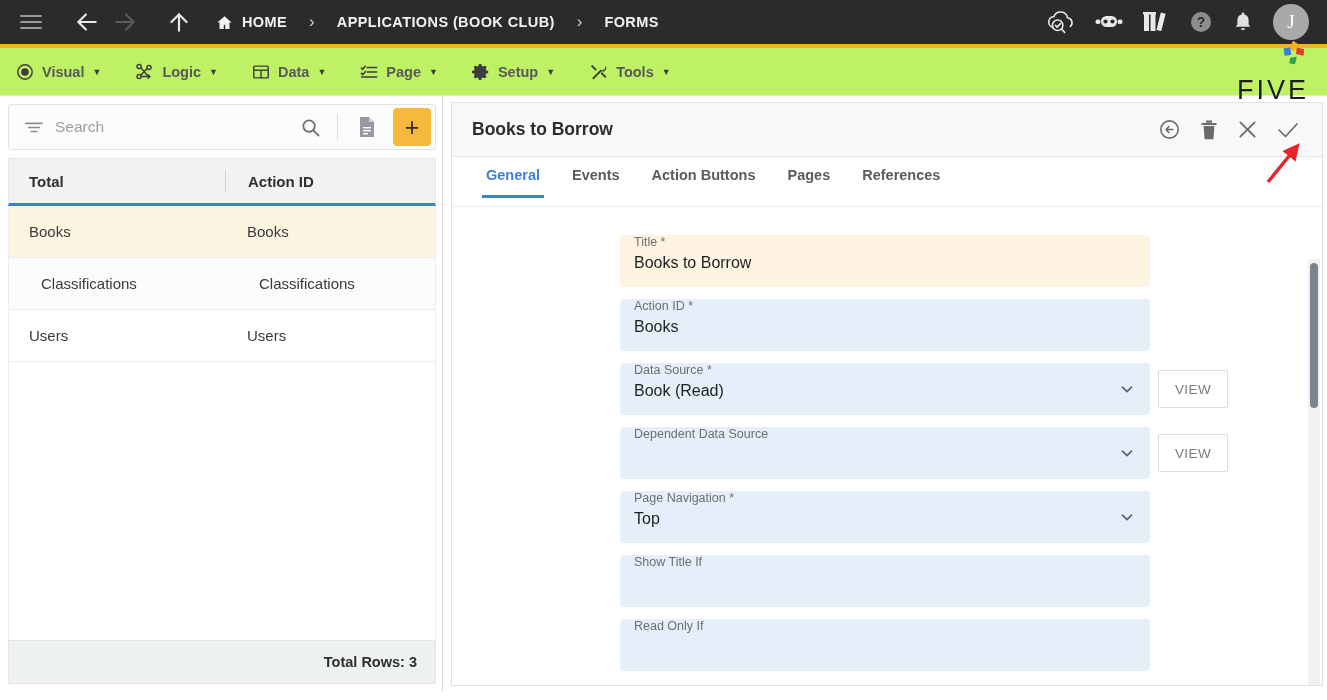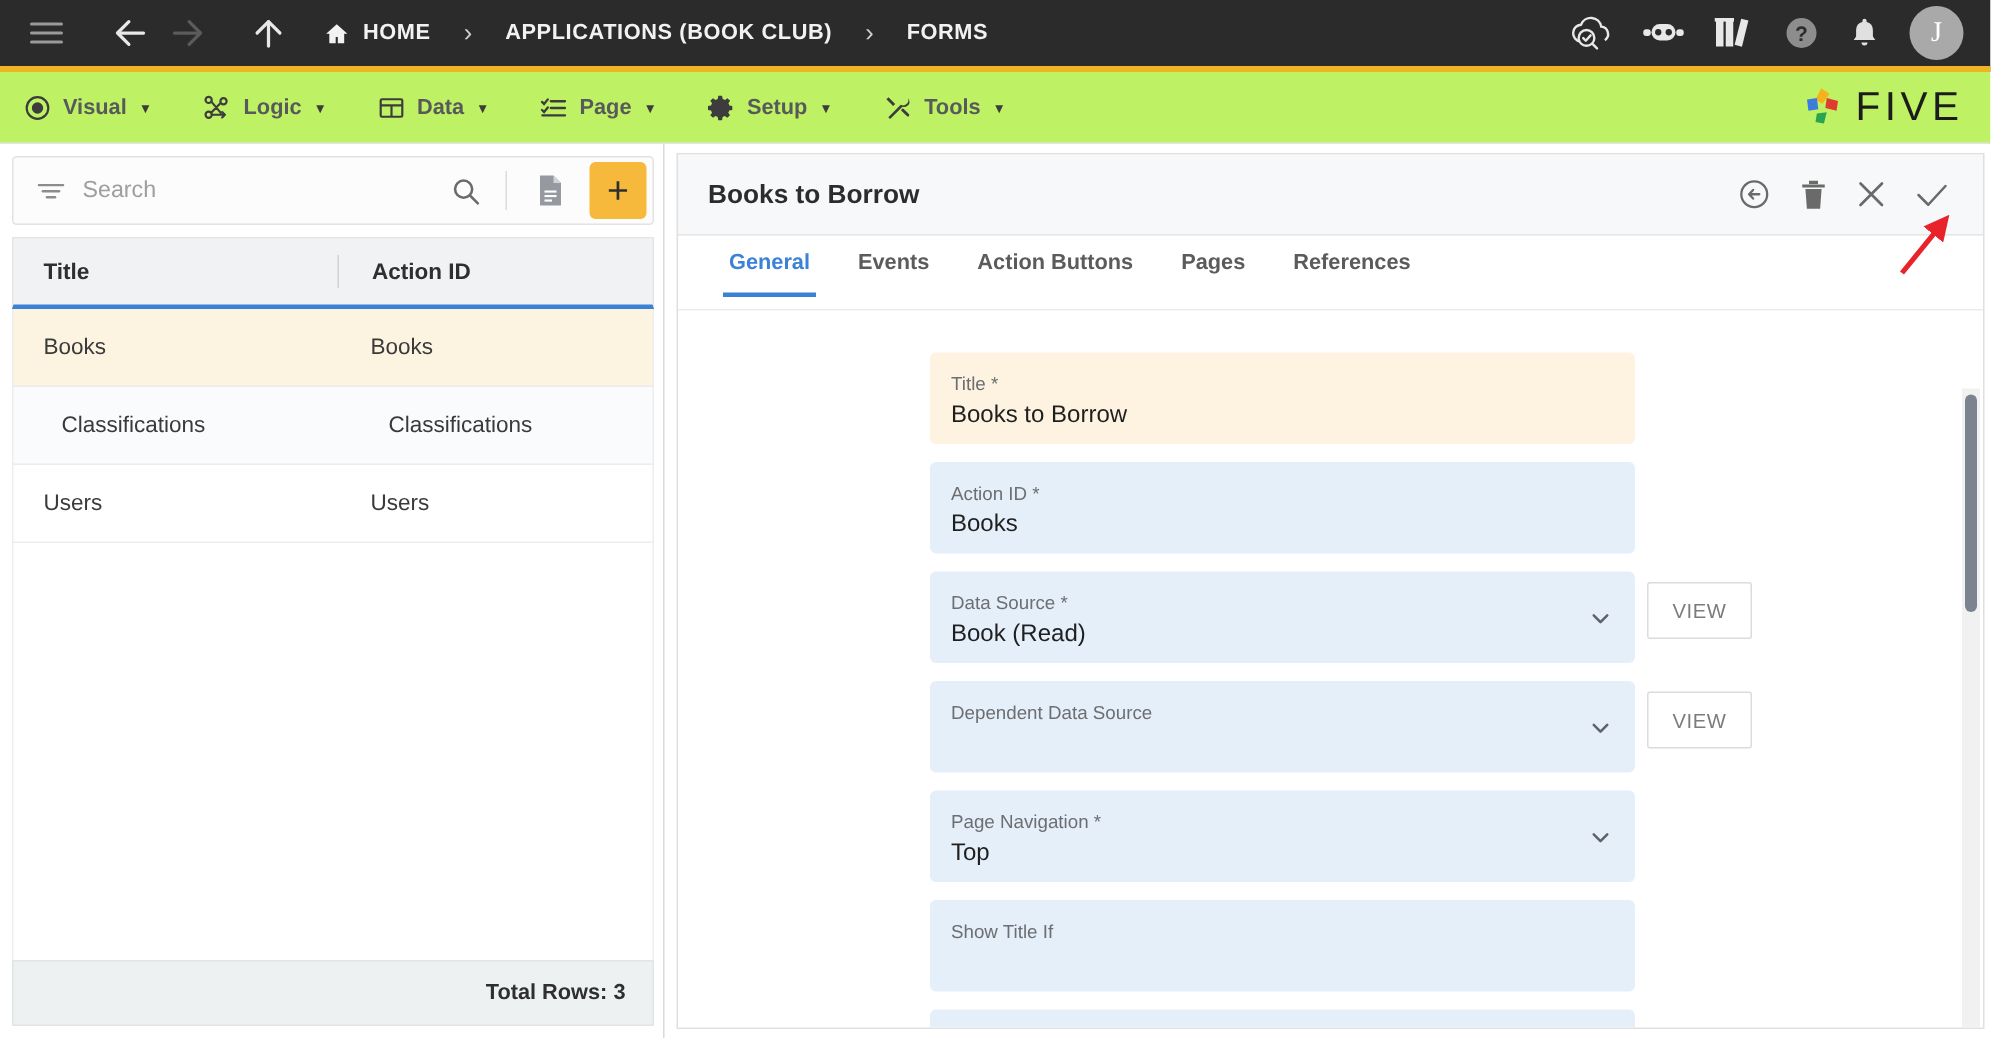--- a/index.html
+++ b/index.html
@@ -65,21 +65,21 @@
     color: #58595b;
     font-size: 14.5px;
     font-weight: bold;
     margin-right: 34px;
     cursor: default;
   }
   .menu-item .mi-ico { color: #3c3c3c; display: flex; }
   .caret { font-size: 9px; color: #3c3c3c; }
   .brand {
     margin-left: auto; margin-right: 18px;
-    display: flex; align-items: flex-start; gap: 7px;
+    display: flex; align-items: flex-end; gap: 7px; flex-direction: column;
   }
   .brand-text {
     font-size: 27px; letter-spacing: 3px; color: #1c1c1c;
     font-family: "Liberation Sans", sans-serif; font-weight: 300;
   }
 
   
   .body-wrap {
     display: flex;
     height: calc(700px - 52px - 4px - 48px);
@@ -199,24 +199,24 @@
     flex: 1;
     overflow: hidden;
     position: relative;
     padding-top: 28px;
   }
   .field-row {
     display: flex; align-items: flex-start;
     margin: 0 0 12px 168px;
   }
   .field {
-    width: 470px;
+    width: 530px;
     background: #e5effa;
     border-radius: 4px;
-    padding: 14px 14px 8px 14px;
+    padding: 0 14px 8px 14px;
     min-height: 52px;
     position: relative;
   }
   .field.cream { background: #fdf3e0; }
   .field-label {
     font-size: 12.5px; color: #6d6e71; line-height: 15px; margin-bottom: 2px;
   }
   .field-value {
     font-size: 16px; color: #1f1f1f; line-height: 22px; min-height: 22px;
   }
@@ -458,21 +458,21 @@
               <rect x="6" y="11" width="8" height="1.4"></rect>
               <rect x="6" y="14" width="8" height="1.4"></rect>
               <rect x="6" y="17" width="5" height="1.4"></rect>
             </g>
           </svg>
       </span>
       <span class="plus-btn">+</span>
     </div>
 
     <div class="table-head">
-      <div class="col-title">Title</div>
+      <div class="col-title">Total</div>
       <div class="col-sep"></div>
       <div class="col-actionid">Action ID</div>
     </div>
 
     <div class="rows">
       <div class="row selected">
         <div class="c1">Books</div>
         <div class="c2">Books</div>
       </div>
       <div class="row alt">

